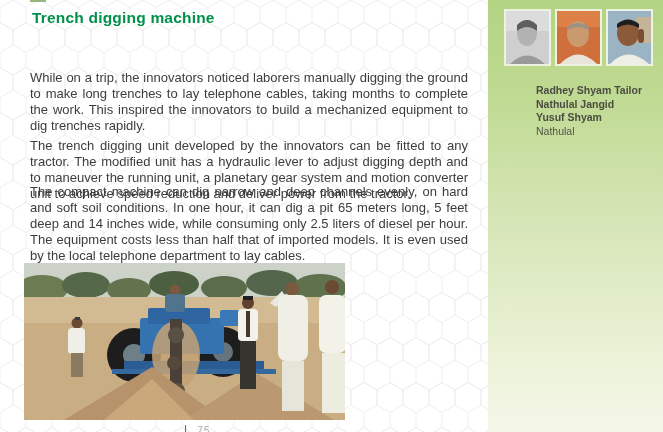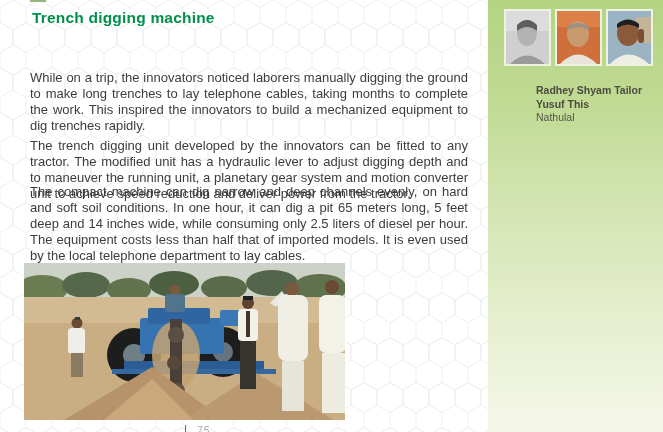--- a/index.html
+++ b/index.html
@@ -171,18 +171,19 @@
           <ellipse cx="20" cy="22" rx="11" ry="13" fill="#8a5a3a"></ellipse>
           <path d="M9 13 Q20 4 31 13 L31 17 Q20 10 9 17 Z" fill="#1e1e1e"></path>
           <rect x="30" y="18" width="6" height="14" rx="3" fill="#7a4e32"></rect>
           <path d="M2 53 Q20 34 41 53 Z" fill="#eeeee4"></path>
         </svg>
       </div>
     </div>
 
     <div class="names">
       <div class="name-line">Radhey Shyam Tailor</div>
-      <div class="name-line">Yusuf This</div>
+      <div class="name-line">Nathulal Jangid</div>
+      <div class="name-line">Yusuf Shyam</div>
       <div class="region-line">Nathulal</div>
     </div>
   </div>
 
 </div>
 
 </body></html>

